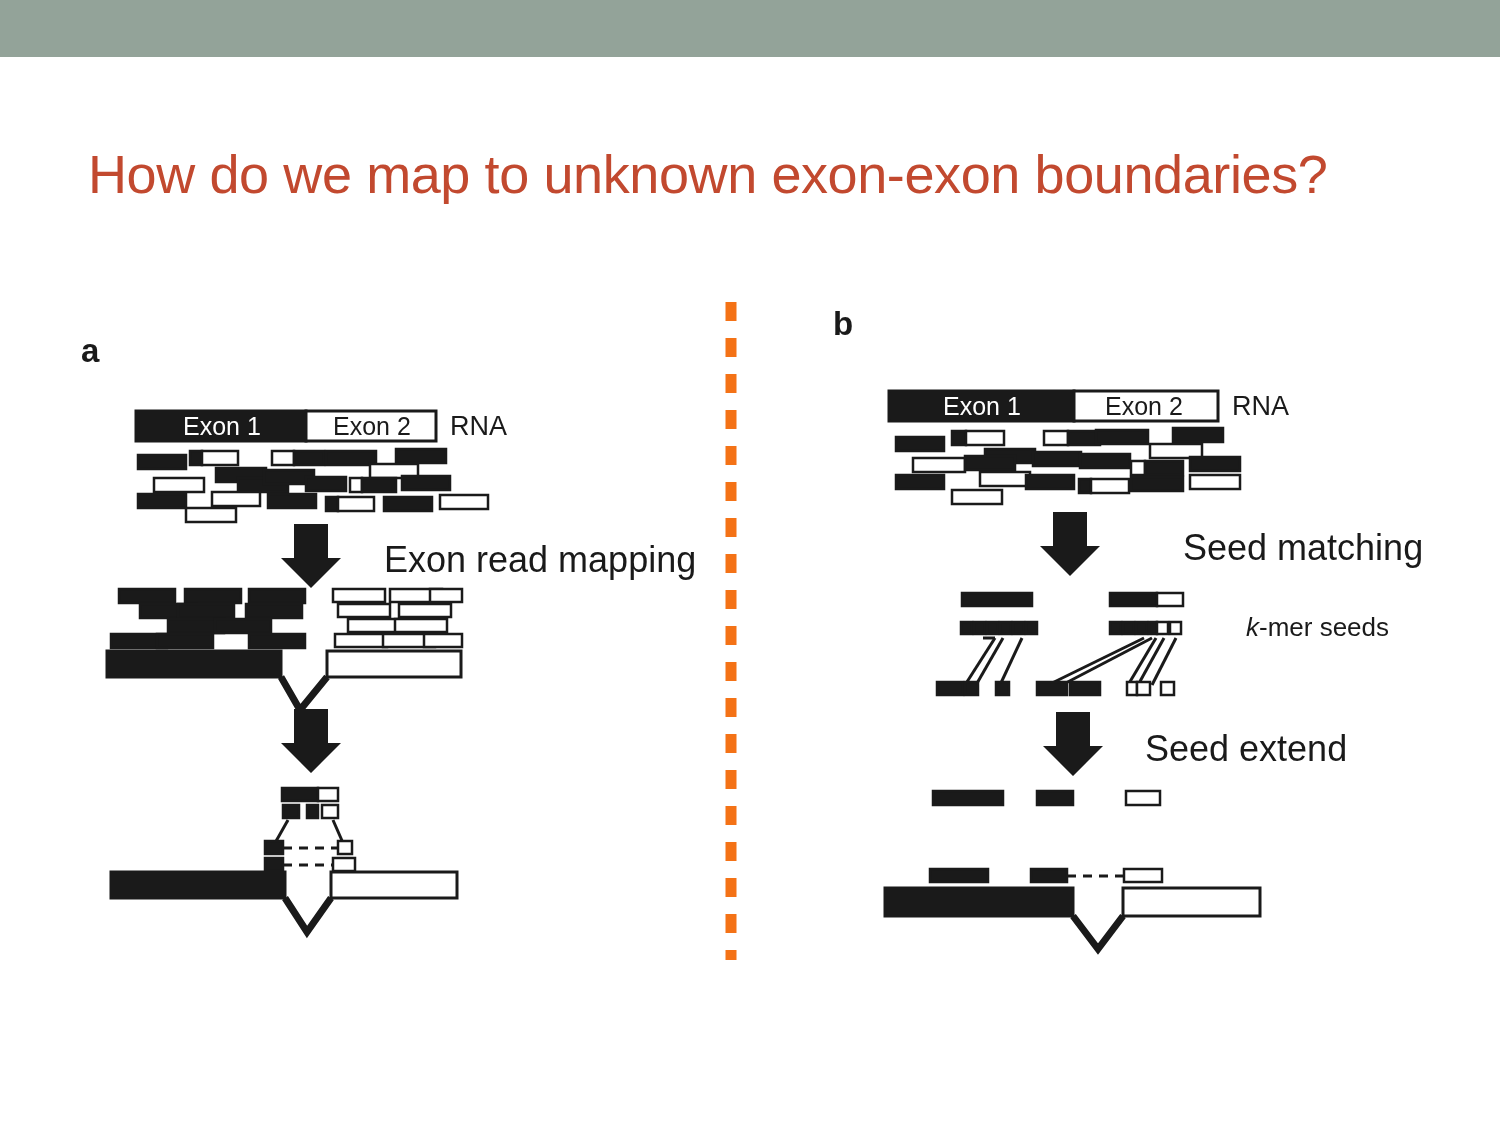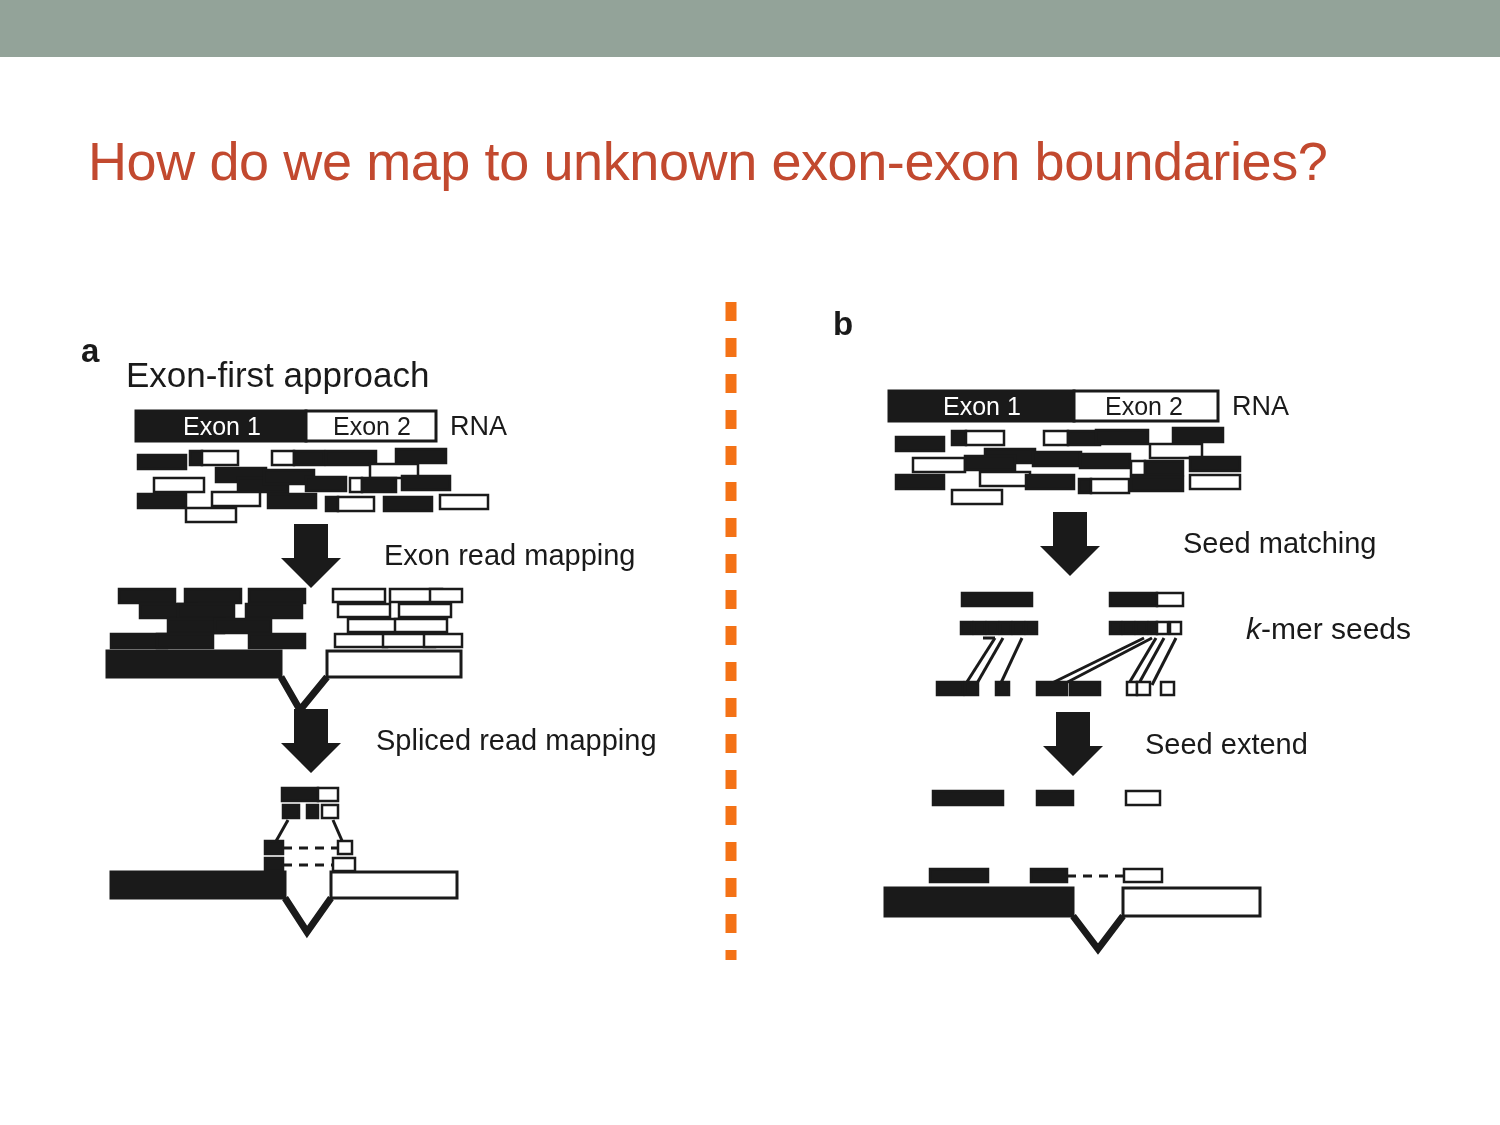--- a/index.html
+++ b/index.html
@@ -23,21 +23,21 @@
     position: absolute;
     left: 0;
     top: 0;
     width: 1500px;
     height: 57px;
     background: #93a399;
   }
   #slide-title {
     position: absolute;
     left: 88px;
-    top: 131px;
+    top: 144px;
     width: 1340px;
     color: #c2492f;
     font-size: 54px;
     font-weight: 400;
     letter-spacing: -0.4px;
     line-height: 1.12;
     white-space: nowrap;
     font-family: "Liberation Sans", sans-serif;
   }
   #figure {
@@ -60,30 +60,30 @@
     white-space: nowrap;
   }
   .panel-letter {
     font-weight: bold;
     font-size: 33px;
   }
   .panel-title {
     font-size: 35px;
   }
   .step-label {
-    font-size: 29px;
+    font-size: 36px;
   }
   .rna-label {
     font-size: 27px;
   }
   .exon-text {
     font-size: 25px;
   }
   .kmer-label {
-    font-size: 30px;
+    font-size: 26px;
   }
   .kmer-label i {
     font-style: italic;
   }
 </style>
 </head>
 <body>
 
 <div id="slide">
 
@@ -364,28 +364,26 @@
         </g>
         <rect x="885" y="888" width="188" height="28" fill="#1a1a1a" stroke="#1a1a1a" stroke-width="3"></rect>
         <rect x="1123" y="888" width="137" height="28" fill="#ffffff" stroke="#1a1a1a" stroke-width="3"></rect>
         <path d="M 1073,916 L 1098,949 L 1123,916" fill="none" stroke="#1a1a1a" stroke-width="7" stroke-linejoin="miter"></path>
       </g>
 
       <line x1="731" y1="302" x2="731" y2="960" stroke="#f47216" stroke-width="11" stroke-dasharray="19,17"></line>
     </svg>
 
     <div class="fig-label panel-letter" style="left:81px; top:332px;">a</div>
-    <div class="fig-label panel-title" style="left:126px; top:355px;">Exon-first approach</div>
 
     <div class="fig-label exon-text" style="left:183px; top:412px; color:#ffffff;">Exon 1</div>
     <div class="fig-label exon-text" style="left:333px; top:412px; color:#1a1a1a;">Exon 2</div>
     <div class="fig-label rna-label" style="left:450px; top:411px;">RNA</div>
 
     <div class="fig-label step-label" style="left:384px; top:539px;">Exon read mapping</div>
-    <div class="fig-label step-label" style="left:376px; top:724px;">Spliced read mapping</div>
 
     <div class="fig-label panel-letter" style="left:833px; top:305px;">b</div>
 
     <div class="fig-label exon-text" style="left:943px; top:392px; color:#ffffff;">Exon 1</div>
     <div class="fig-label exon-text" style="left:1105px; top:392px; color:#1a1a1a;">Exon 2</div>
     <div class="fig-label rna-label" style="left:1232px; top:391px;">RNA</div>
 
     <div class="fig-label step-label" style="left:1143px; top:527px;margin-left:40px;">Seed matching</div>
 
     <div class="fig-label kmer-label" style="left:1246px; top:612px;"><i>k</i><span>-mer seeds</span></div>

